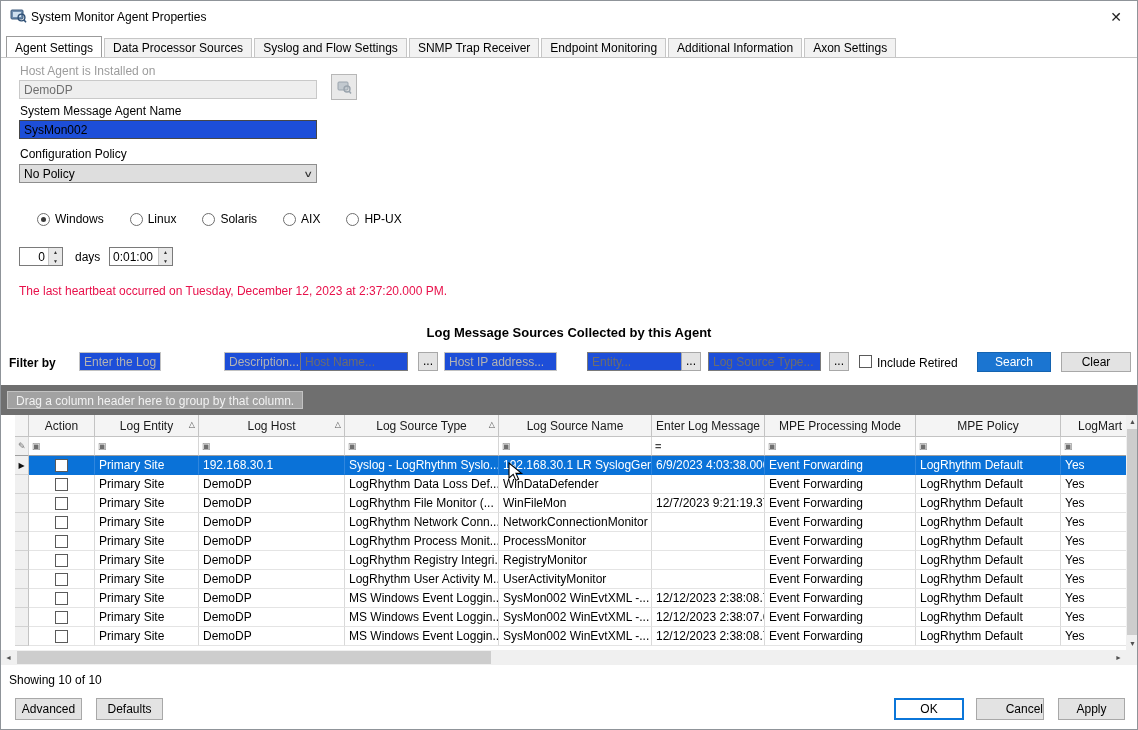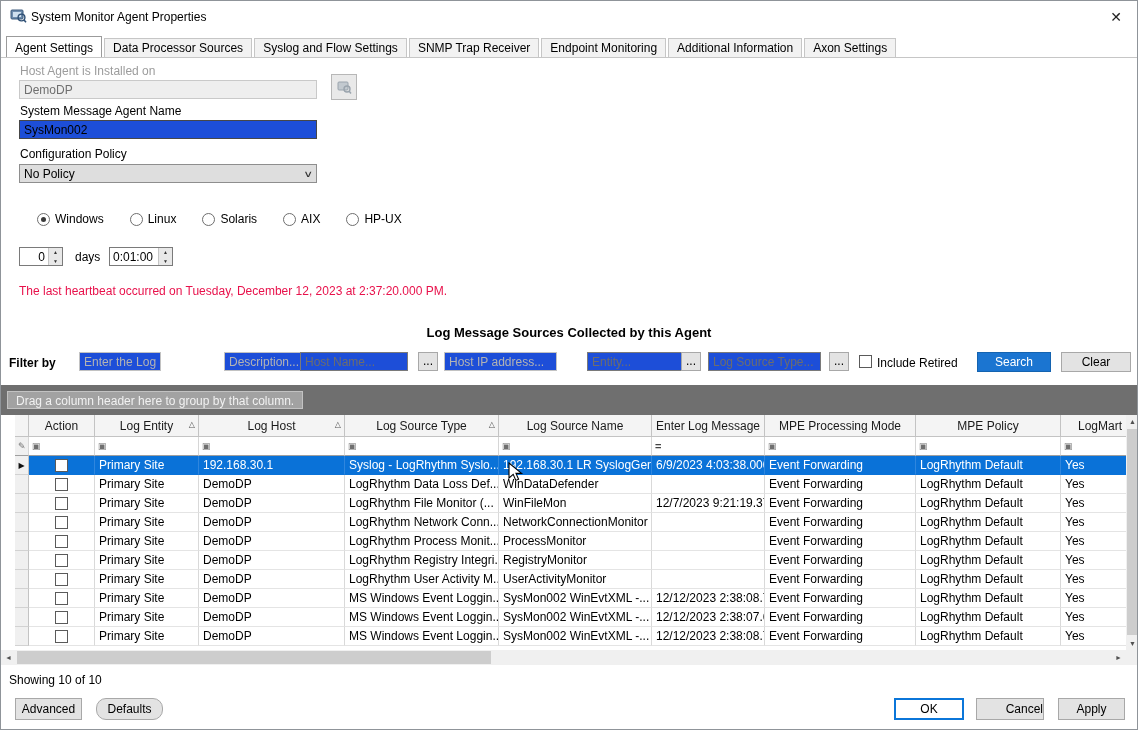--- a/index.html
+++ b/index.html
@@ -423,21 +423,21 @@
   <div class="hscroll" style="left:0; top:649px; width:1125px;">
     <span class="arrow" style="left:0;">◄</span>
     <span class="thumb" style="left:16px; width:474px;"></span>
     <span class="arrow" style="left:1110px;">►</span>
   </div>
   <div class="corner" style="left:1125px; top:649px;"></div>
 
   <span class="lbl" style="left:8px; top:672px;">Showing 10 of 10</span>
 
   <button class="footer-btn" style="left:14px; top:697px; width:67px;">Advanced</button>
-  <button class="footer-btn" style="left:95px; top:697px; width:67px;border-radius:10px;">Defaults</button>
+  <button class="footer-btn" style="left:95px; top:697px; width:67px;">Defaults</button>
   <button class="footer-btn default" style="left:893px; top:697px; width:70px;">OK</button>
   <button class="footer-btn" style="left:975px; top:697px; width:68px;text-align:right;">Cancel</button>
   <button class="footer-btn" style="left:1057px; top:697px; width:67px;">Apply</button>
 
   <svg class="cursor" style="left:507px; top:461px;" width="18" height="20" viewBox="0 0 18 20">
     <path d="M1 1 L1 16 L5.2 12.4 L7.8 18.4 L10.6 17.2 L8 11.4 L13.6 11.4 Z" fill="#ffffff" stroke="#000000" stroke-width="1.1"></path>
   </svg>
 
 </div>
 

